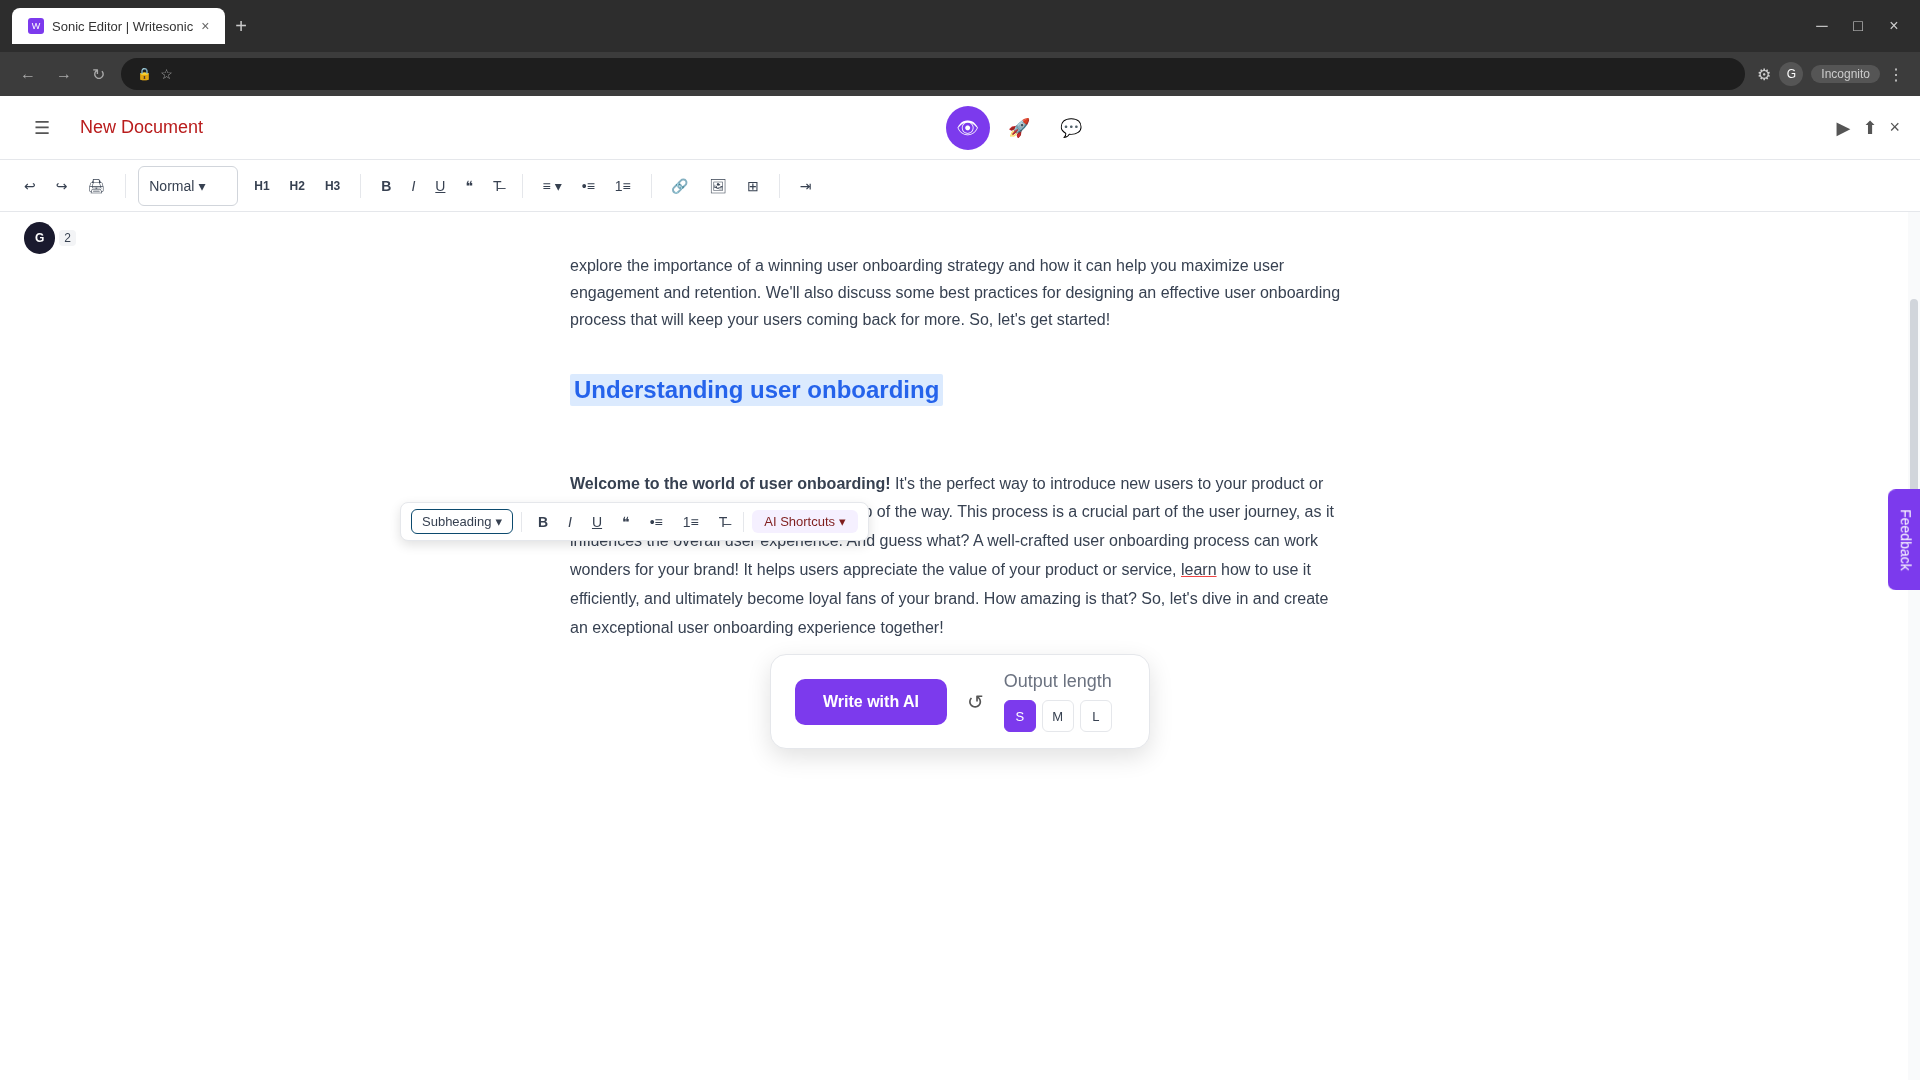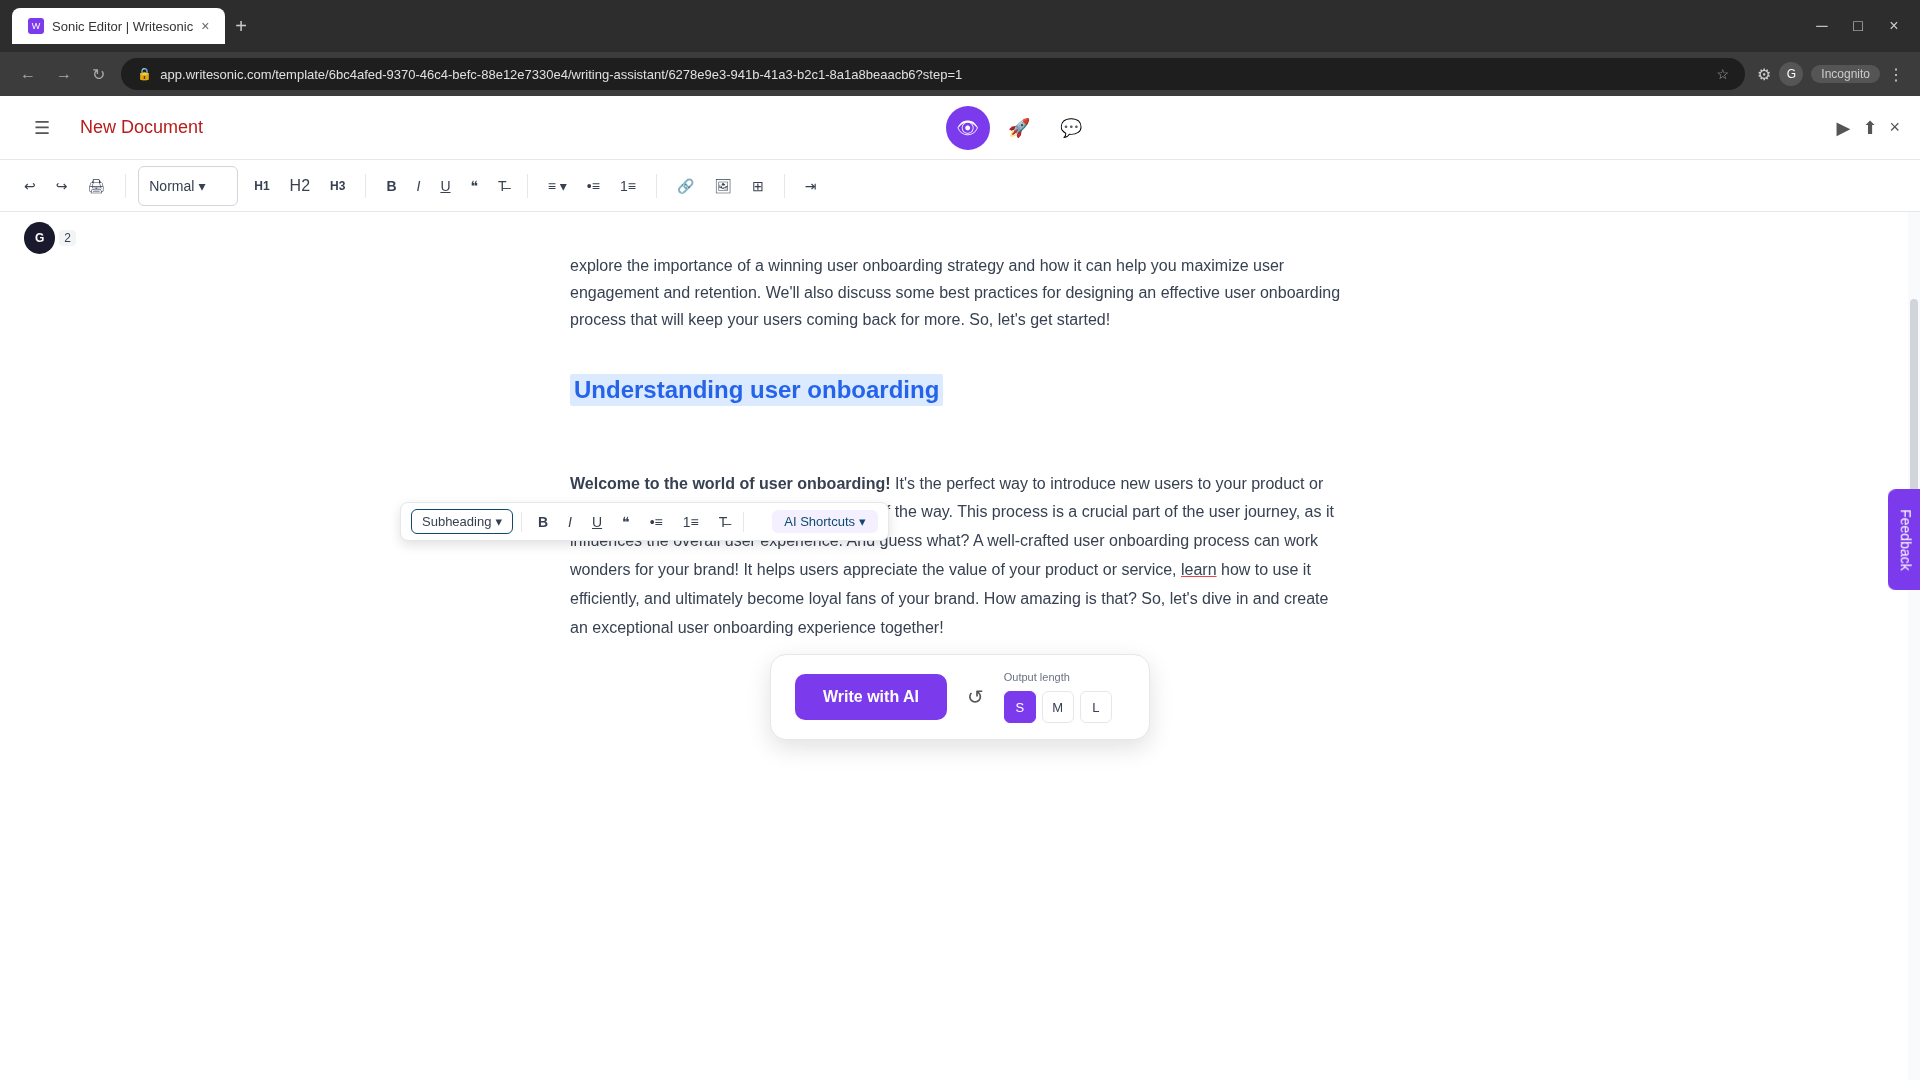--- a/index.html
+++ b/index.html
@@ -153,24 +153,24 @@
       display: flex; align-items: center; gap: 4px;
     }
     .sub-tb-select {
       display: flex; align-items: center; gap: 4px;
       border: 1px solid #0c4a6e; border-radius: 6px;
       padding: 4px 10px; cursor: pointer;
       font-size: 13px; color: #374151;
     }
     .ai-shortcuts-btn {
       display: flex; align-items: center; gap: 4px;
-      background: #f5f0ff; color: #0c4a6e;
+      background: #f5f0ff; color: #7f1d1d;
       border: none; border-radius: 6px;
       padding: 4px 12px; cursor: pointer;
-      font-size: 13px; font-weight: 500; margin-left: 20px;
+      font-size: 13px; font-weight: 500;
     }
 
     
     .main-content {
       height: calc(1080px - 52px - 44px - 64px - 52px);
       overflow-y: auto;
       padding: 0;
       position: relative;
     }
     .editor-area {
@@ -253,21 +253,21 @@
       padding: 14px 28px;
       font-size: 16px;
       font-weight: 600;
       cursor: pointer;
       white-space: nowrap;
     }
     .refresh-icon {
       font-size: 20px; color: #555; cursor: pointer;
     }
     .output-length-section { display: flex; flex-direction: column; gap: 8px; }
-    .output-length-label { font-size: 11px; color: #6b7280; }
+    .output-length-label { font-size: 18px; color: #6b7280; }
     .output-length-btns { display: flex; gap: 6px; }
     .ol-btn {
       width: 32px; height: 32px;
       border-radius: 6px;
       border: 1px solid #e5e7eb;
       background: white;
       cursor: pointer;
       font-size: 13px; font-weight: 500; color: #374151;
       display: flex; align-items: center; justify-content: center;
     }
@@ -335,21 +335,20 @@
     <div class="win-btn">×</div>
   </div>
 </div>
 
 <div class="address-bar">
   <span class="nav-btn">←</span>
   <span class="nav-btn">→</span>
   <span class="nav-btn">↻</span>
   <div class="address-field">
     <span class="lock-icon">🔒</span>
-    <span class="address-text">app.writesonic.com/template/6bc4afed-9370-46c4-befc-88e12e7330e4/writing-assistant/6278e9e3-941b-41a3-b2c1-8a1a8beaacb6?step=1</span>
     <div class="address-actions">
       <span class="addr-icon">☆</span>
     </div>
   </div>
   <div class="browser-right-icons">
     <span style="font-size:16px">⚙</span>
     <span style="font-size:16px; background:#555; border-radius:50%; width:24px; height:24px; display:inline-flex; align-items:center; justify-content:center; color:#fff; font-size:12px">G</span>
     <span class="incognito-badge">Incognito</span>
     <span style="font-size:16px">⋮</span>
   </div>
@@ -393,21 +392,21 @@
   <div class="tb-divider"></div>
   <div class="tb-select">
     <span>Normal</span>
     <span>▾</span>
   </div>
   <div class="toolbar-group">
     <button class="tb-btn">
       <span style="font-size:12px;font-weight:bold">H1</span>
     </button>
     <button class="tb-btn">
-      <span style="font-size:16px;font-weight:normal">H2</span>
+      <span style="font-size:12px;font-weight:bold">H2</span>
     </button>
     <button class="tb-btn">
       <span style="font-size:12px;font-weight:bold">H3</span>
     </button>
   </div>
   <div class="tb-divider"></div>
   <div class="toolbar-group">
     <button class="tb-btn tb-bold">
       <span>B</span>
     </button>

